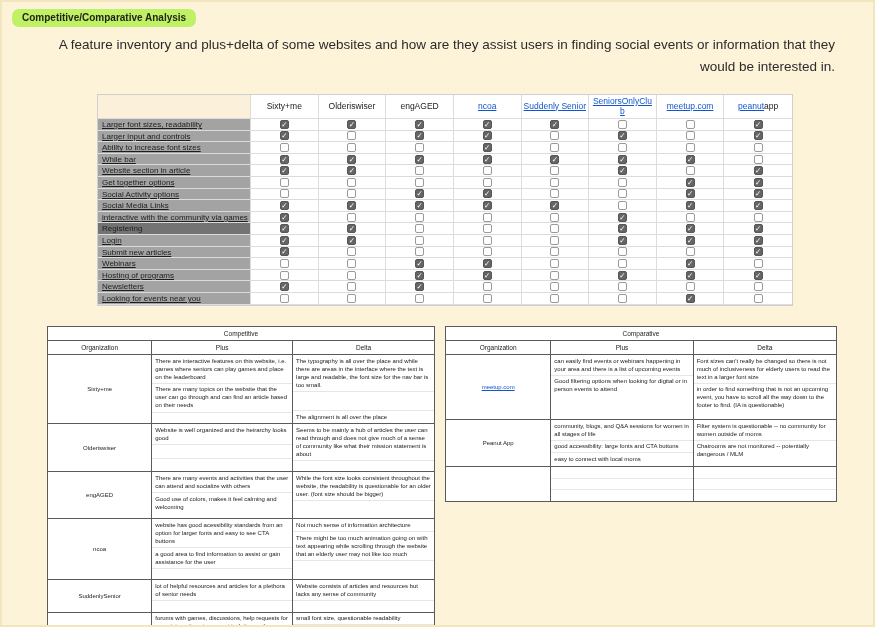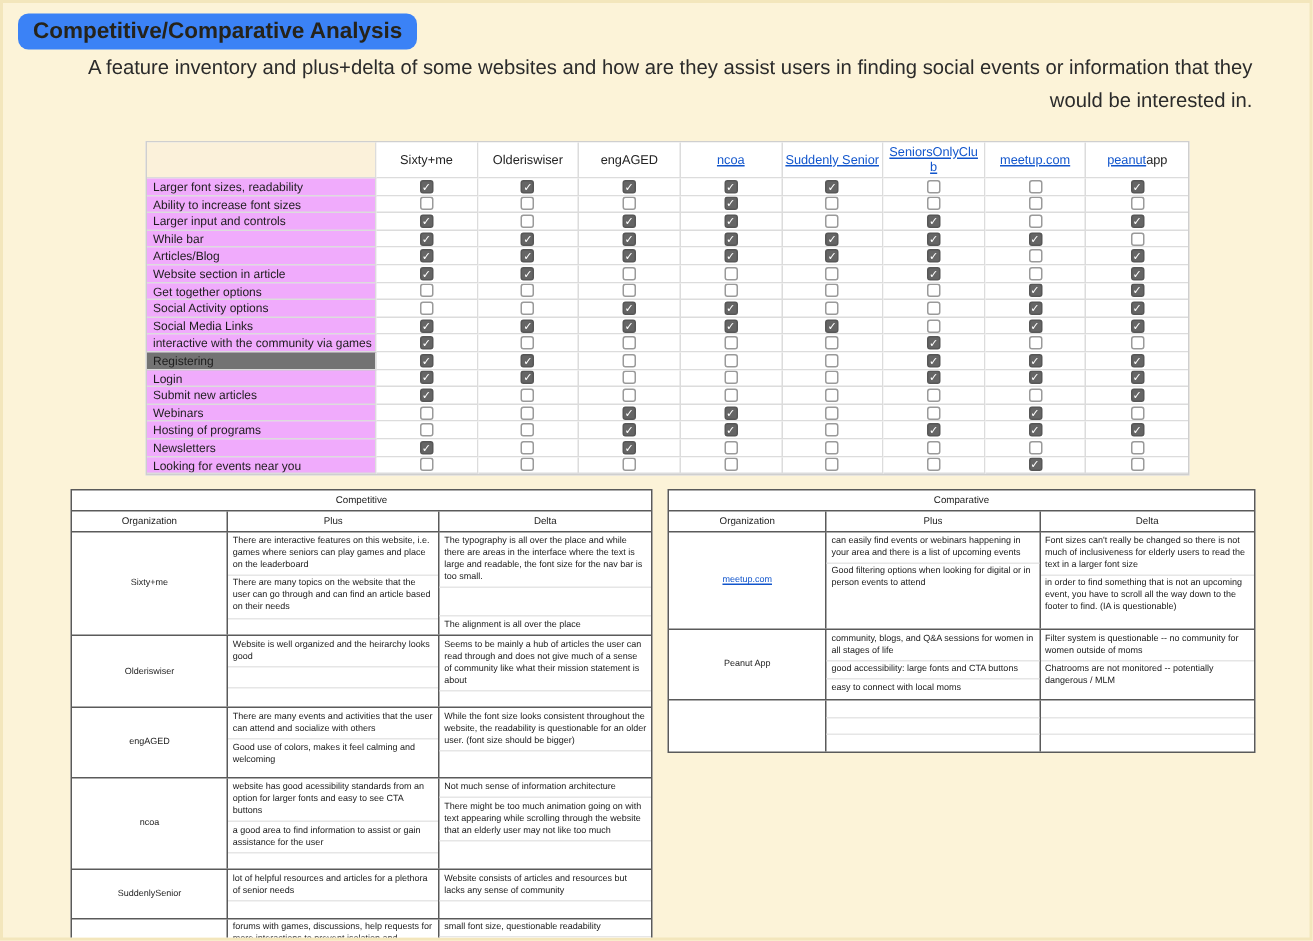--- a/index.html
+++ b/index.html
@@ -3,22 +3,22 @@
 <meta charset="utf-8">
 <style>
   html,body{margin:0;padding:0;}
   body{
     width:875px;height:627px;position:relative;overflow:hidden;
     background:#FCF3D8;border:2px solid #F3E6BC;box-sizing:border-box;
     font-family:"Liberation Sans", sans-serif;color:#222;
   }
   
   .badge{
-    position:absolute;left:10px;top:7px;background:#3b82f6;color:#26231a;
-    font-weight:bold;font-size:15px;padding:3px 10px 4px;border-radius:7px;
+    position:absolute;left:10px;top:7px;background:#bef264;color:#26231a;
+    font-weight:bold;font-size:10px;padding:3px 10px 4px;border-radius:7px;
   }
   .intro{
     position:absolute;left:38px;top:32px;width:795px;margin:0;
     font-size:13.5px;line-height:1.65;color:#2b2b2b;text-align:right;
   }
   
   .feature-table{
     position:absolute;left:95px;top:92px;width:696px;
     border:1px solid #cfcfcf;box-sizing:border-box;background:#fff;
   }
@@ -31,21 +31,21 @@
   .ft-header .ft-cell{
     height:24px;display:flex;align-items:center;justify-content:center;
     font-size:8.5px;text-align:center;line-height:1.15;overflow-wrap:anywhere;
     padding:1px 2px;
   }
   .ft-corner{background:#FBF1DA;}
   .ft-label{
     font-size:8px;line-height:11.6px;height:11.6px;padding-left:4px;
     white-space:nowrap;color:#1d1d1d;
   }
-  .ft-label.green{background:#f0abfc;}
+  .ft-label.green{background:#a3a3a3;text-decoration:underline;}
   .ft-label.gray{background:#737373;}
   .ft-check-cell{display:flex;align-items:center;justify-content:center;height:11.6px;}
   .checkbox{
     width:9px;height:9px;border-radius:2px;box-sizing:border-box;
     border:1px solid #9a9a9a;background:#fff;position:relative;display:inline-block;
   }
   .checkbox.checked{background:#656565;border-color:#575757;}
   .checkbox.checked::after{
     content:"\2713";position:absolute;left:0;top:0;width:7px;height:7px;
     color:#fff;font-size:7.5px;line-height:7.5px;text-align:center;
@@ -137,20 +137,47 @@
           <span class="checkbox"></span>
         </div>
         <div class="ft-cell ft-check-cell">
           <span class="checkbox"></span>
         </div>
         <div class="ft-cell ft-check-cell">
           <span class="checkbox checked"></span>
         </div>
       </div>
       <div class="ft-row">
+        <div class="ft-cell ft-label green">Larger input and controls</div>
+        <div class="ft-cell ft-check-cell">
+          <span class="checkbox checked"></span>
+        </div>
+        <div class="ft-cell ft-check-cell">
+          <span class="checkbox"></span>
+        </div>
+        <div class="ft-cell ft-check-cell">
+          <span class="checkbox checked"></span>
+        </div>
+        <div class="ft-cell ft-check-cell">
+          <span class="checkbox checked"></span>
+        </div>
+        <div class="ft-cell ft-check-cell">
+          <span class="checkbox"></span>
+        </div>
+        <div class="ft-cell ft-check-cell">
+          <span class="checkbox checked"></span>
+        </div>
+        <div class="ft-cell ft-check-cell">
+          <span class="checkbox"></span>
+        </div>
+        <div class="ft-cell ft-check-cell">
+          <span class="checkbox checked"></span>
+        </div>
+      </div>
+      <div class="ft-row">
         <div class="ft-cell ft-label green">Ability to increase font sizes</div>
         <div class="ft-cell ft-check-cell">
           <span class="checkbox"></span>
         </div>
         <div class="ft-cell ft-check-cell">
           <span class="checkbox"></span>
         </div>
         <div class="ft-cell ft-check-cell">
           <span class="checkbox"></span>
         </div>
@@ -164,47 +191,20 @@
           <span class="checkbox"></span>
         </div>
         <div class="ft-cell ft-check-cell">
           <span class="checkbox"></span>
         </div>
         <div class="ft-cell ft-check-cell">
           <span class="checkbox"></span>
         </div>
       </div>
       <div class="ft-row">
-        <div class="ft-cell ft-label green">Larger input and controls</div>
-        <div class="ft-cell ft-check-cell">
-          <span class="checkbox checked"></span>
-        </div>
-        <div class="ft-cell ft-check-cell">
-          <span class="checkbox"></span>
-        </div>
-        <div class="ft-cell ft-check-cell">
-          <span class="checkbox checked"></span>
-        </div>
-        <div class="ft-cell ft-check-cell">
-          <span class="checkbox checked"></span>
-        </div>
-        <div class="ft-cell ft-check-cell">
-          <span class="checkbox"></span>
-        </div>
-        <div class="ft-cell ft-check-cell">
-          <span class="checkbox checked"></span>
-        </div>
-        <div class="ft-cell ft-check-cell">
-          <span class="checkbox"></span>
-        </div>
-        <div class="ft-cell ft-check-cell">
-          <span class="checkbox checked"></span>
-        </div>
-      </div>
-      <div class="ft-row">
         <div class="ft-cell ft-label green">While bar</div>
         <div class="ft-cell ft-check-cell">
           <span class="checkbox checked"></span>
         </div>
         <div class="ft-cell ft-check-cell">
           <span class="checkbox checked"></span>
         </div>
         <div class="ft-cell ft-check-cell">
           <span class="checkbox checked"></span>
         </div>
@@ -215,47 +215,20 @@
           <span class="checkbox checked"></span>
         </div>
         <div class="ft-cell ft-check-cell">
           <span class="checkbox checked"></span>
         </div>
         <div class="ft-cell ft-check-cell">
           <span class="checkbox checked"></span>
         </div>
         <div class="ft-cell ft-check-cell">
           <span class="checkbox"></span>
-        </div>
-      </div>
-      <div class="ft-row">
-        <div class="ft-cell ft-label green">Articles/Blog</div>
-        <div class="ft-cell ft-check-cell">
-          <span class="checkbox checked"></span>
-        </div>
-        <div class="ft-cell ft-check-cell">
-          <span class="checkbox checked"></span>
-        </div>
-        <div class="ft-cell ft-check-cell">
-          <span class="checkbox checked"></span>
-        </div>
-        <div class="ft-cell ft-check-cell">
-          <span class="checkbox checked"></span>
-        </div>
-        <div class="ft-cell ft-check-cell">
-          <span class="checkbox checked"></span>
-        </div>
-        <div class="ft-cell ft-check-cell">
-          <span class="checkbox checked"></span>
-        </div>
-        <div class="ft-cell ft-check-cell">
-          <span class="checkbox"></span>
-        </div>
-        <div class="ft-cell ft-check-cell">
-          <span class="checkbox checked"></span>
         </div>
       </div>
       <div class="ft-row">
         <div class="ft-cell ft-label green">Website section in article</div>
         <div class="ft-cell ft-check-cell">
           <span class="checkbox checked"></span>
         </div>
         <div class="ft-cell ft-check-cell">
           <span class="checkbox checked"></span>
         </div>

